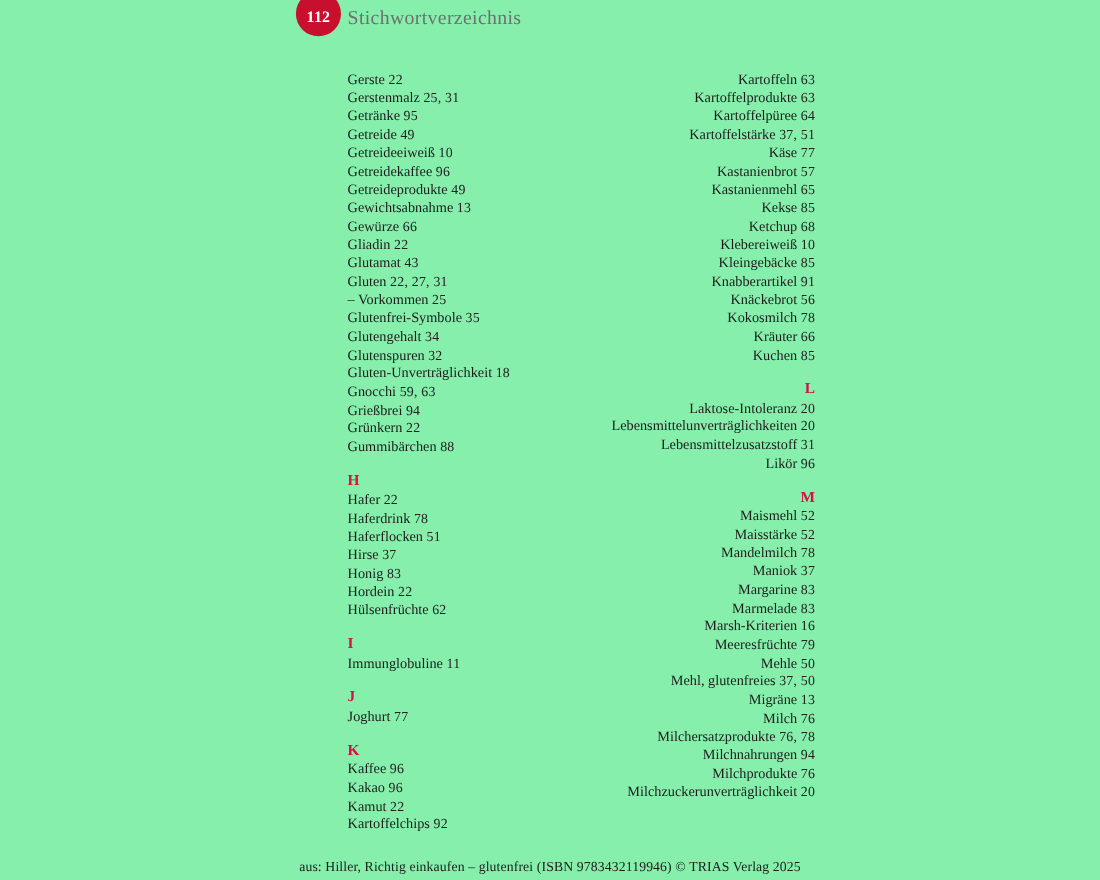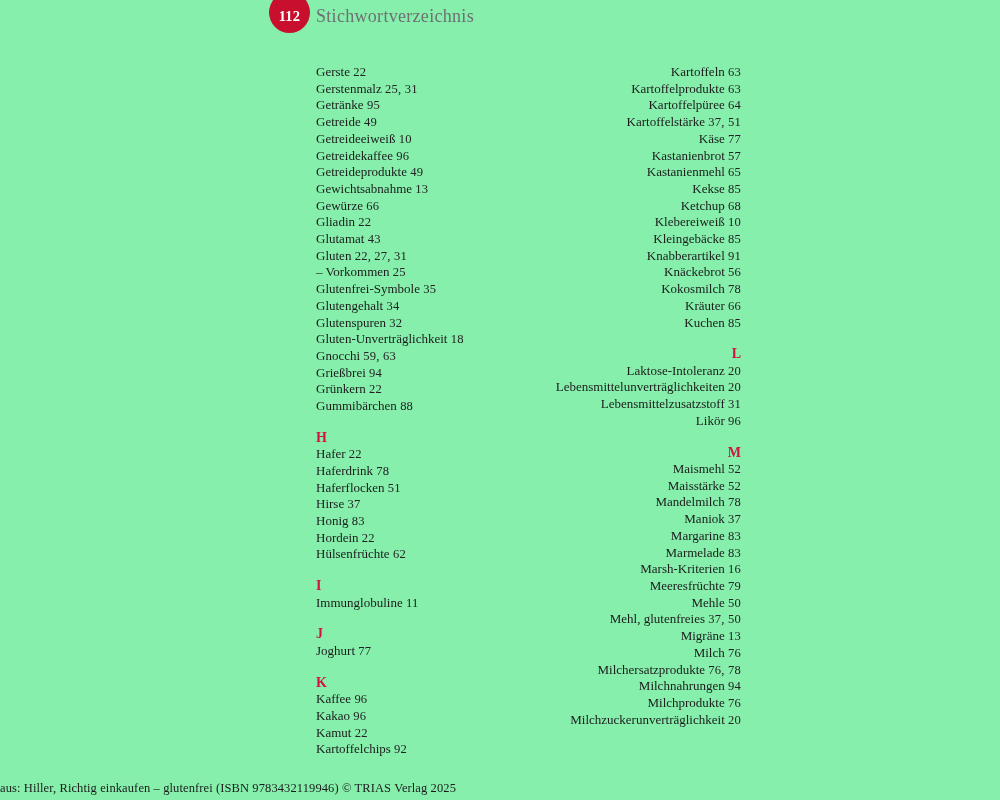--- a/index.html
+++ b/index.html
@@ -63,21 +63,21 @@
   .pages {
     font-size: 12.6px;
     letter-spacing: 0.2px;
     color: #222222;
   }
   .footer {
     position: absolute;
     left: 0;
     right: 0;
     top: 781px;
-    text-align: left;
+    text-align: center;
     font-size: 12.5px;
     color: #1b1b1b;
     letter-spacing: 0.1px;
   }
 </style>
 </head>
 <body>
 
 <div class="page">
   <div class="badge">

